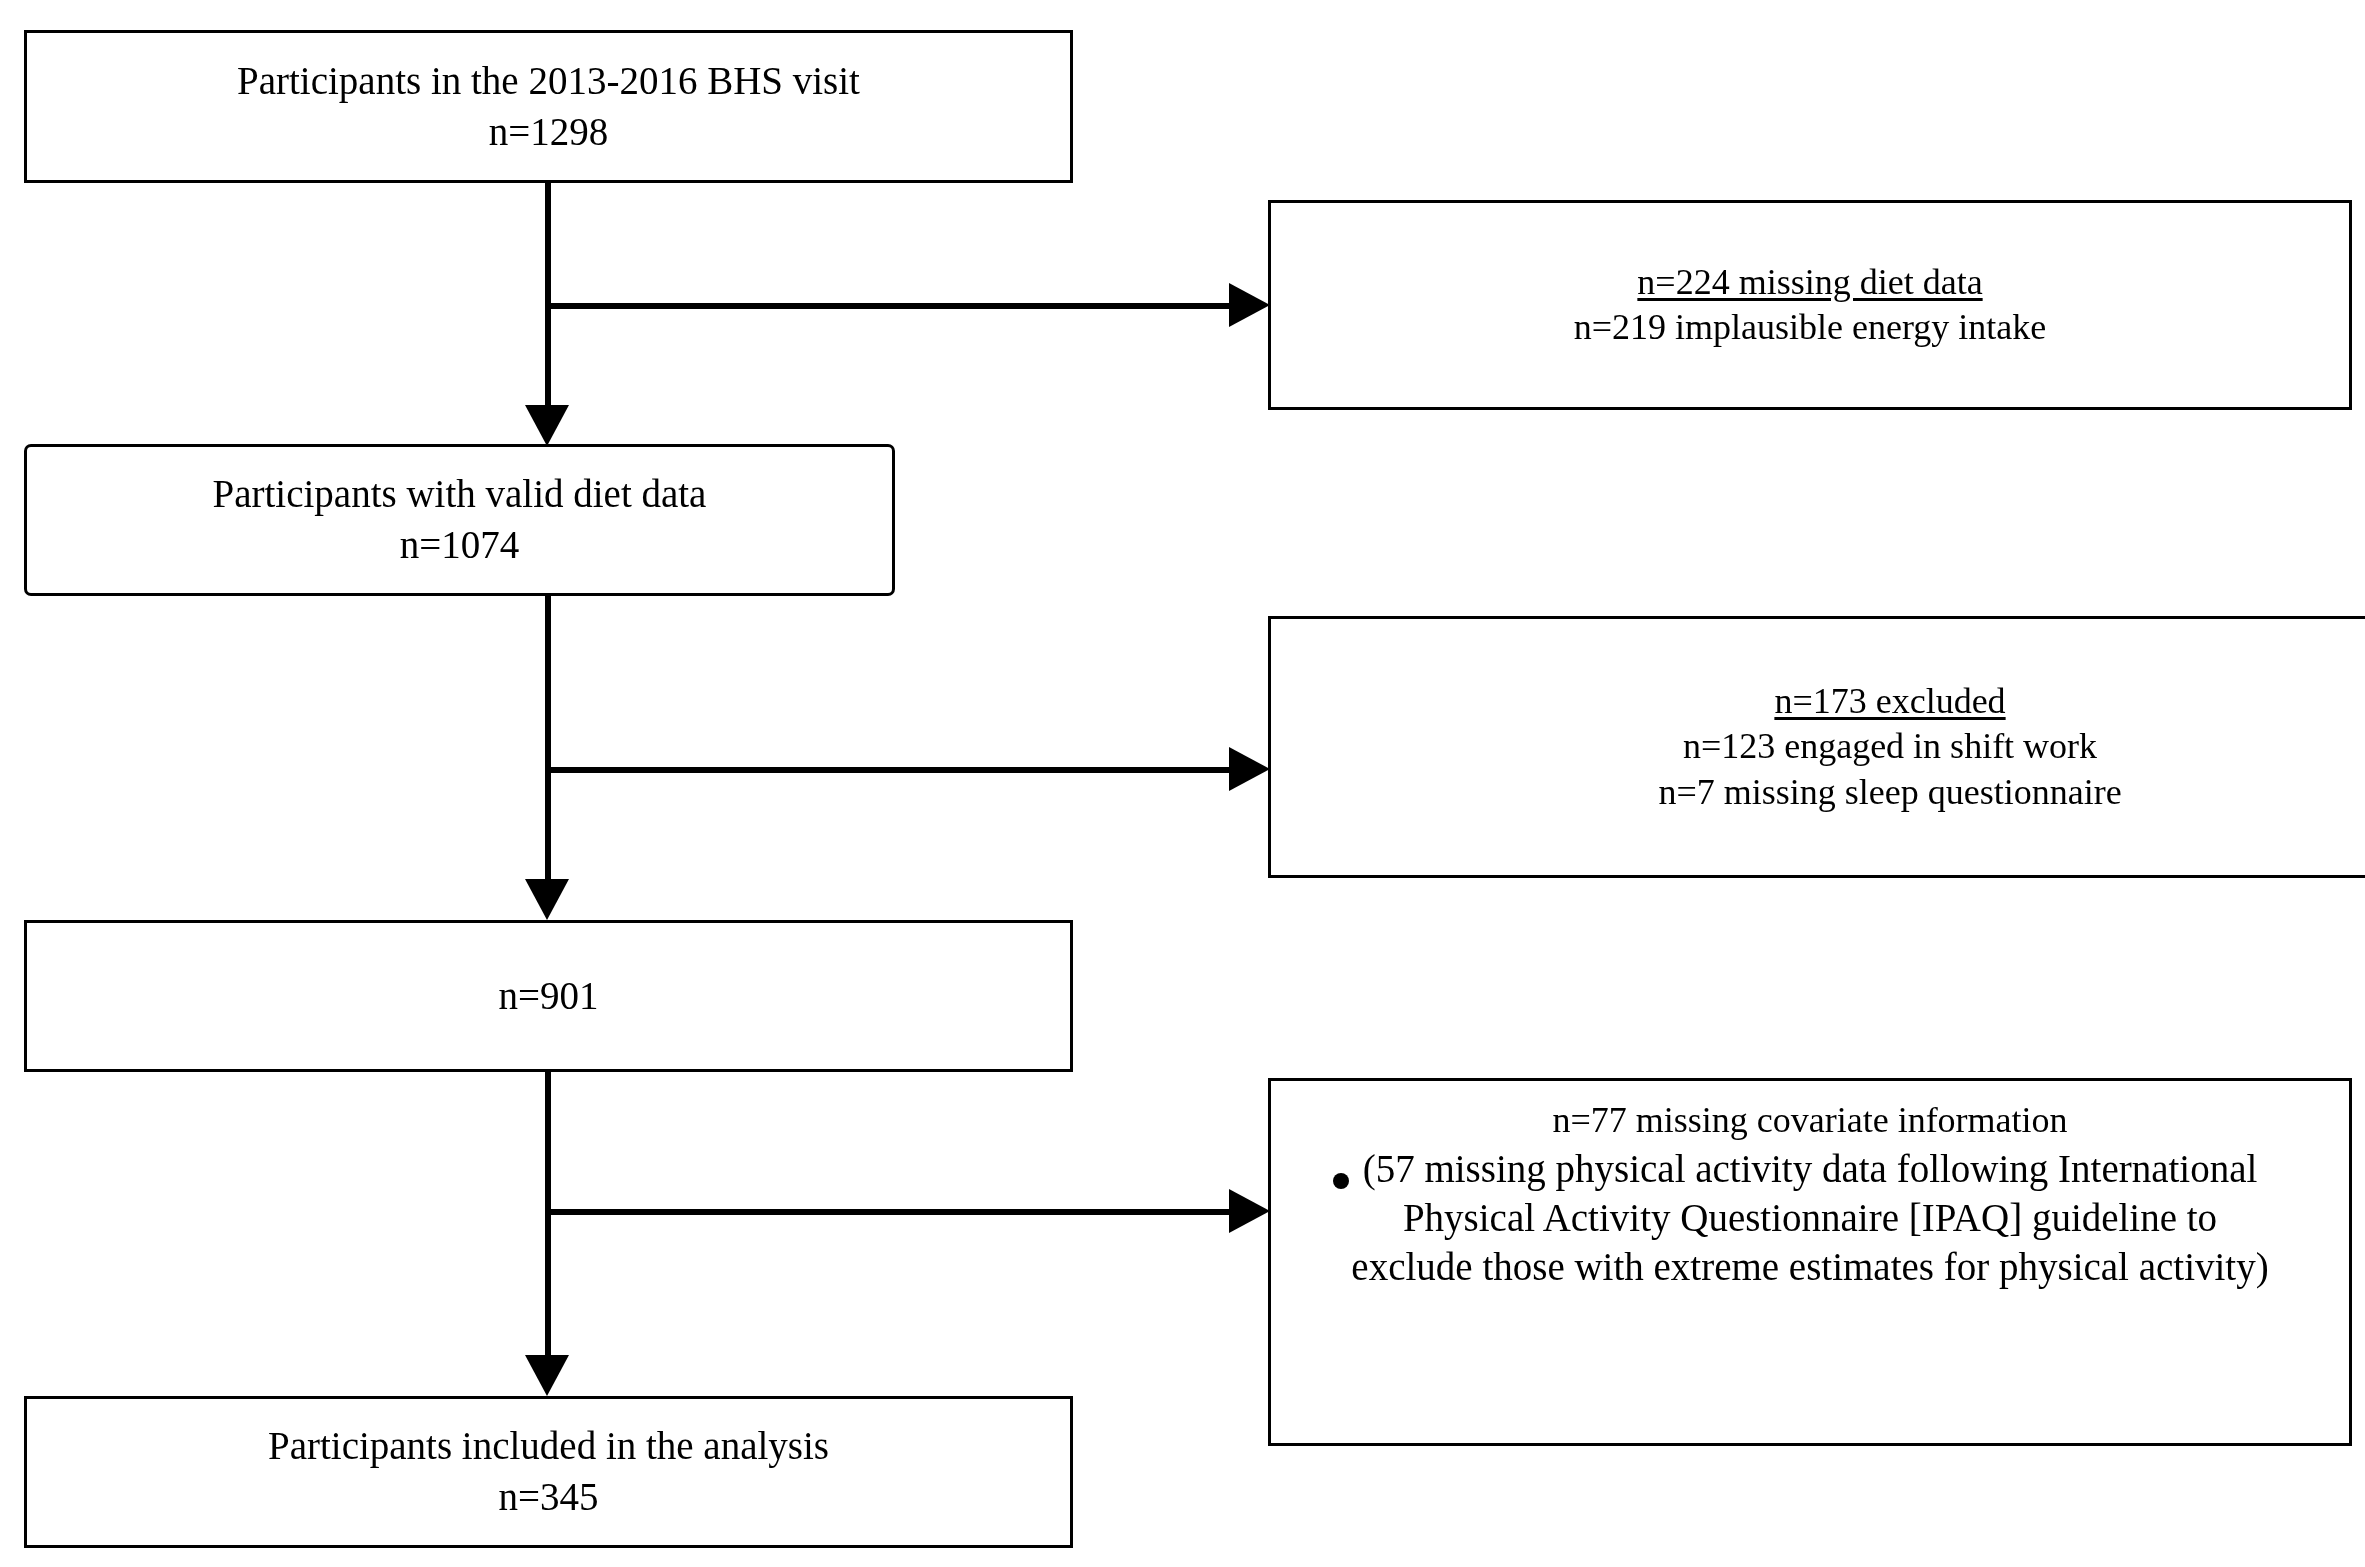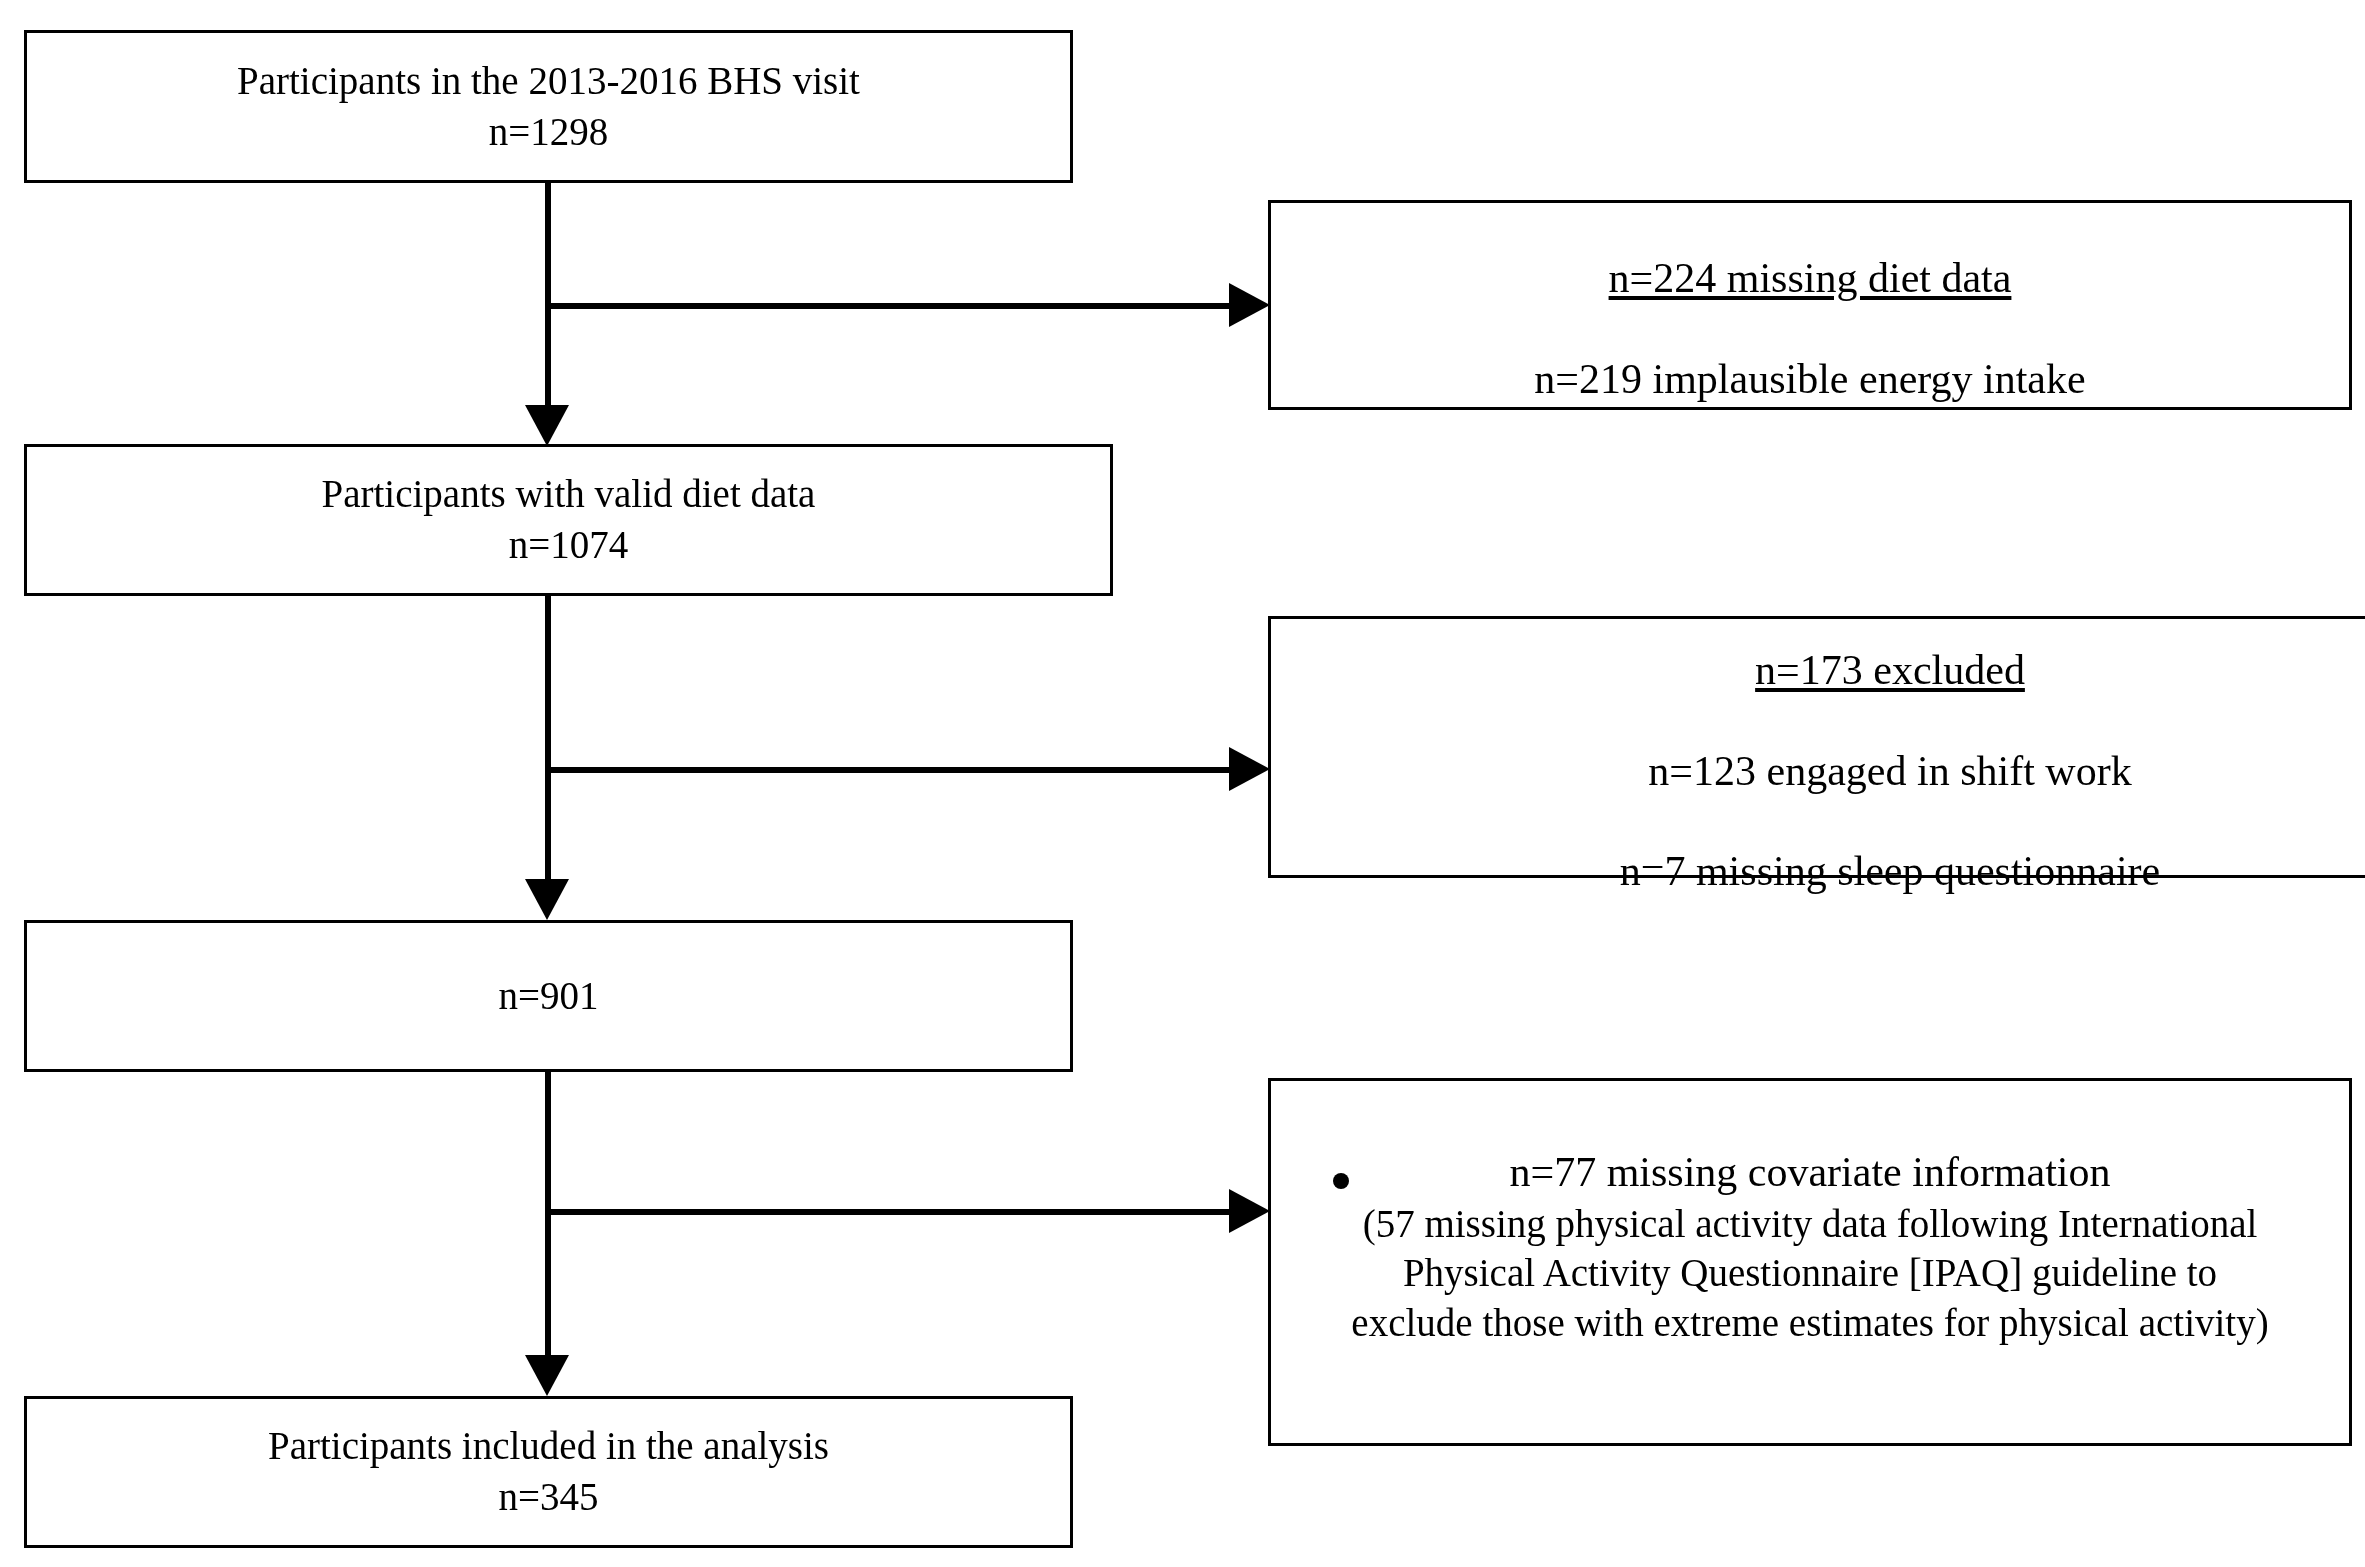--- a/index.html
+++ b/index.html
@@ -34,22 +34,21 @@
     display: block;
     white-space: nowrap;
   }
   .main-box .node-line {
     font-size: 39px;
   }
   .excl-box {
     line-height: 1.26;
   }
   .excl-box .node-line {
-    font-size: 42px;
-    margin-top: 48px;
+    font-size: 36px;
   }
   .excl-head {
     text-decoration: underline;
     text-underline-offset: 0.10em;
   }
   .excl-para {
     display: block;
     font-size: 39px;
     text-align: center;
     white-space: normal;
@@ -110,21 +109,21 @@
   <div class="arrow-down" style="left:525px; top:1355px;"></div>
 
   <div class="h-line" style="left:545px; top:1209px; width:685px;"></div>
   <div class="arrow-right" style="left:1229px; top:1189px;"></div>
 
   <div class="node-box main-box" style="left:24px; top:30px; width:1049px; height:153px;">
     <span class="node-line">Participants in the 2013-2016 BHS visit</span>
     <span class="node-line">n=1298</span>
   </div>
 
-  <div class="node-box main-box" style="left:24px; top:444px; width:1089px; height:152px;">
+  <div class="node-box main-box" style="left:24px; top:444px; width:871px; height:152px;border-radius:7px;">
     <span class="node-line">Participants with valid diet data</span>
     <span class="node-line">n=1074</span>
   </div>
 
   <div class="node-box main-box" style="left:24px; top:920px; width:1049px; height:152px;">
     <span class="node-line">n=901</span>
   </div>
 
   <div class="node-box main-box" style="left:24px; top:1396px; width:1049px; height:152px;">
     <span class="node-line">Participants included in the analysis</span>

